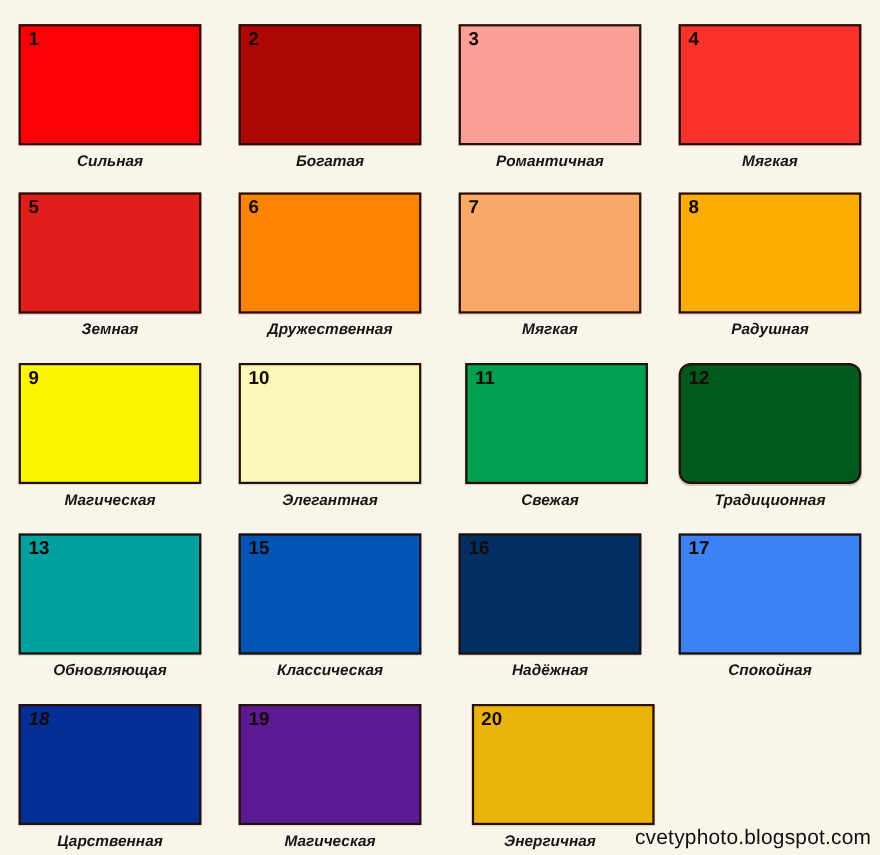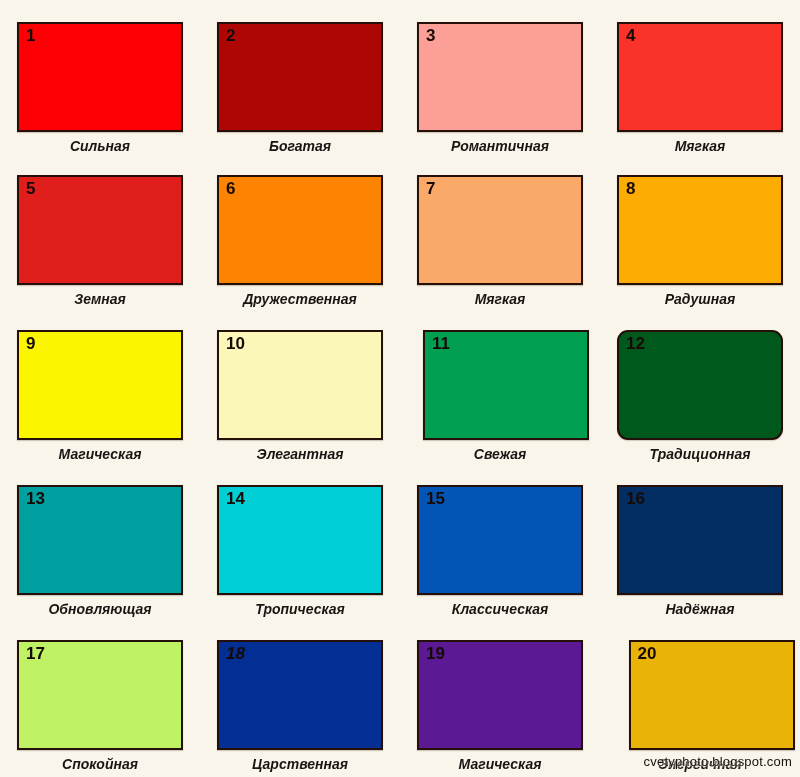--- a/index.html
+++ b/index.html
@@ -72,21 +72,21 @@
     color: #1a1512;
     text-align: center;
     white-space: nowrap;
   }
 
   #watermark {
     position: absolute;
     right: 8px;
     bottom: 4px;
     font-family: "Liberation Sans", sans-serif;
-    font-size: 13px;
+    font-size: 19px;
     line-height: 22px;
     color: #15100c;
     letter-spacing: 0.2px;
     text-shadow: 0 0 2px #faf5ea, 0 0 3px #faf5ea;
     white-space: nowrap;
     z-index: 5;
   }
 </style>
 </head>
 <body>
@@ -164,39 +164,33 @@
       </div>
       <div class="swatch-label">Традиционная</div>
     </div>
     <div class="swatch-cell row-4">
       <div class="swatch-chip" style="background: rgb(0, 160, 160); border-color: rgb(36, 16, 8);">
         <span class="swatch-number">13</span>
       </div>
       <div class="swatch-label">Обновляющая</div>
     </div>
     <div class="swatch-cell row-4">
-      <div class="swatch-chip" style="background: rgb(0, 207, 214); border-color: rgb(36, 16, 8);">
-        <span class="swatch-number">14</span>
-      </div>
-      <div class="swatch-label">Тропическая</div>
-    </div>
-    <div class="swatch-cell row-4">
       <div class="swatch-chip" style="background: rgb(3, 85, 181); border-color: rgb(36, 16, 8);">
         <span class="swatch-number">15</span>
       </div>
       <div class="swatch-label">Классическая</div>
     </div>
     <div class="swatch-cell row-4">
       <div class="swatch-chip" style="background: rgb(3, 46, 99); border-color: rgb(36, 16, 8);">
         <span class="swatch-number">16</span>
       </div>
       <div class="swatch-label">Надёжная</div>
     </div>
     <div class="swatch-cell row-5">
-      <div class="swatch-chip" style="background: #bef264; border-color: rgb(36, 16, 8);">
+      <div class="swatch-chip" style="background: #3b82f6; border-color: rgb(36, 16, 8);">
         <span class="swatch-number">17</span>
       </div>
       <div class="swatch-label">Спокойная</div>
     </div>
     <div class="swatch-cell row-5">
       <div class="swatch-chip" style="background: rgb(3, 46, 147); border-color: rgb(36, 16, 8); font-style: italic;">
         <span class="swatch-number">18</span>
       </div>
       <div class="swatch-label">Царственная</div>
     </div>

